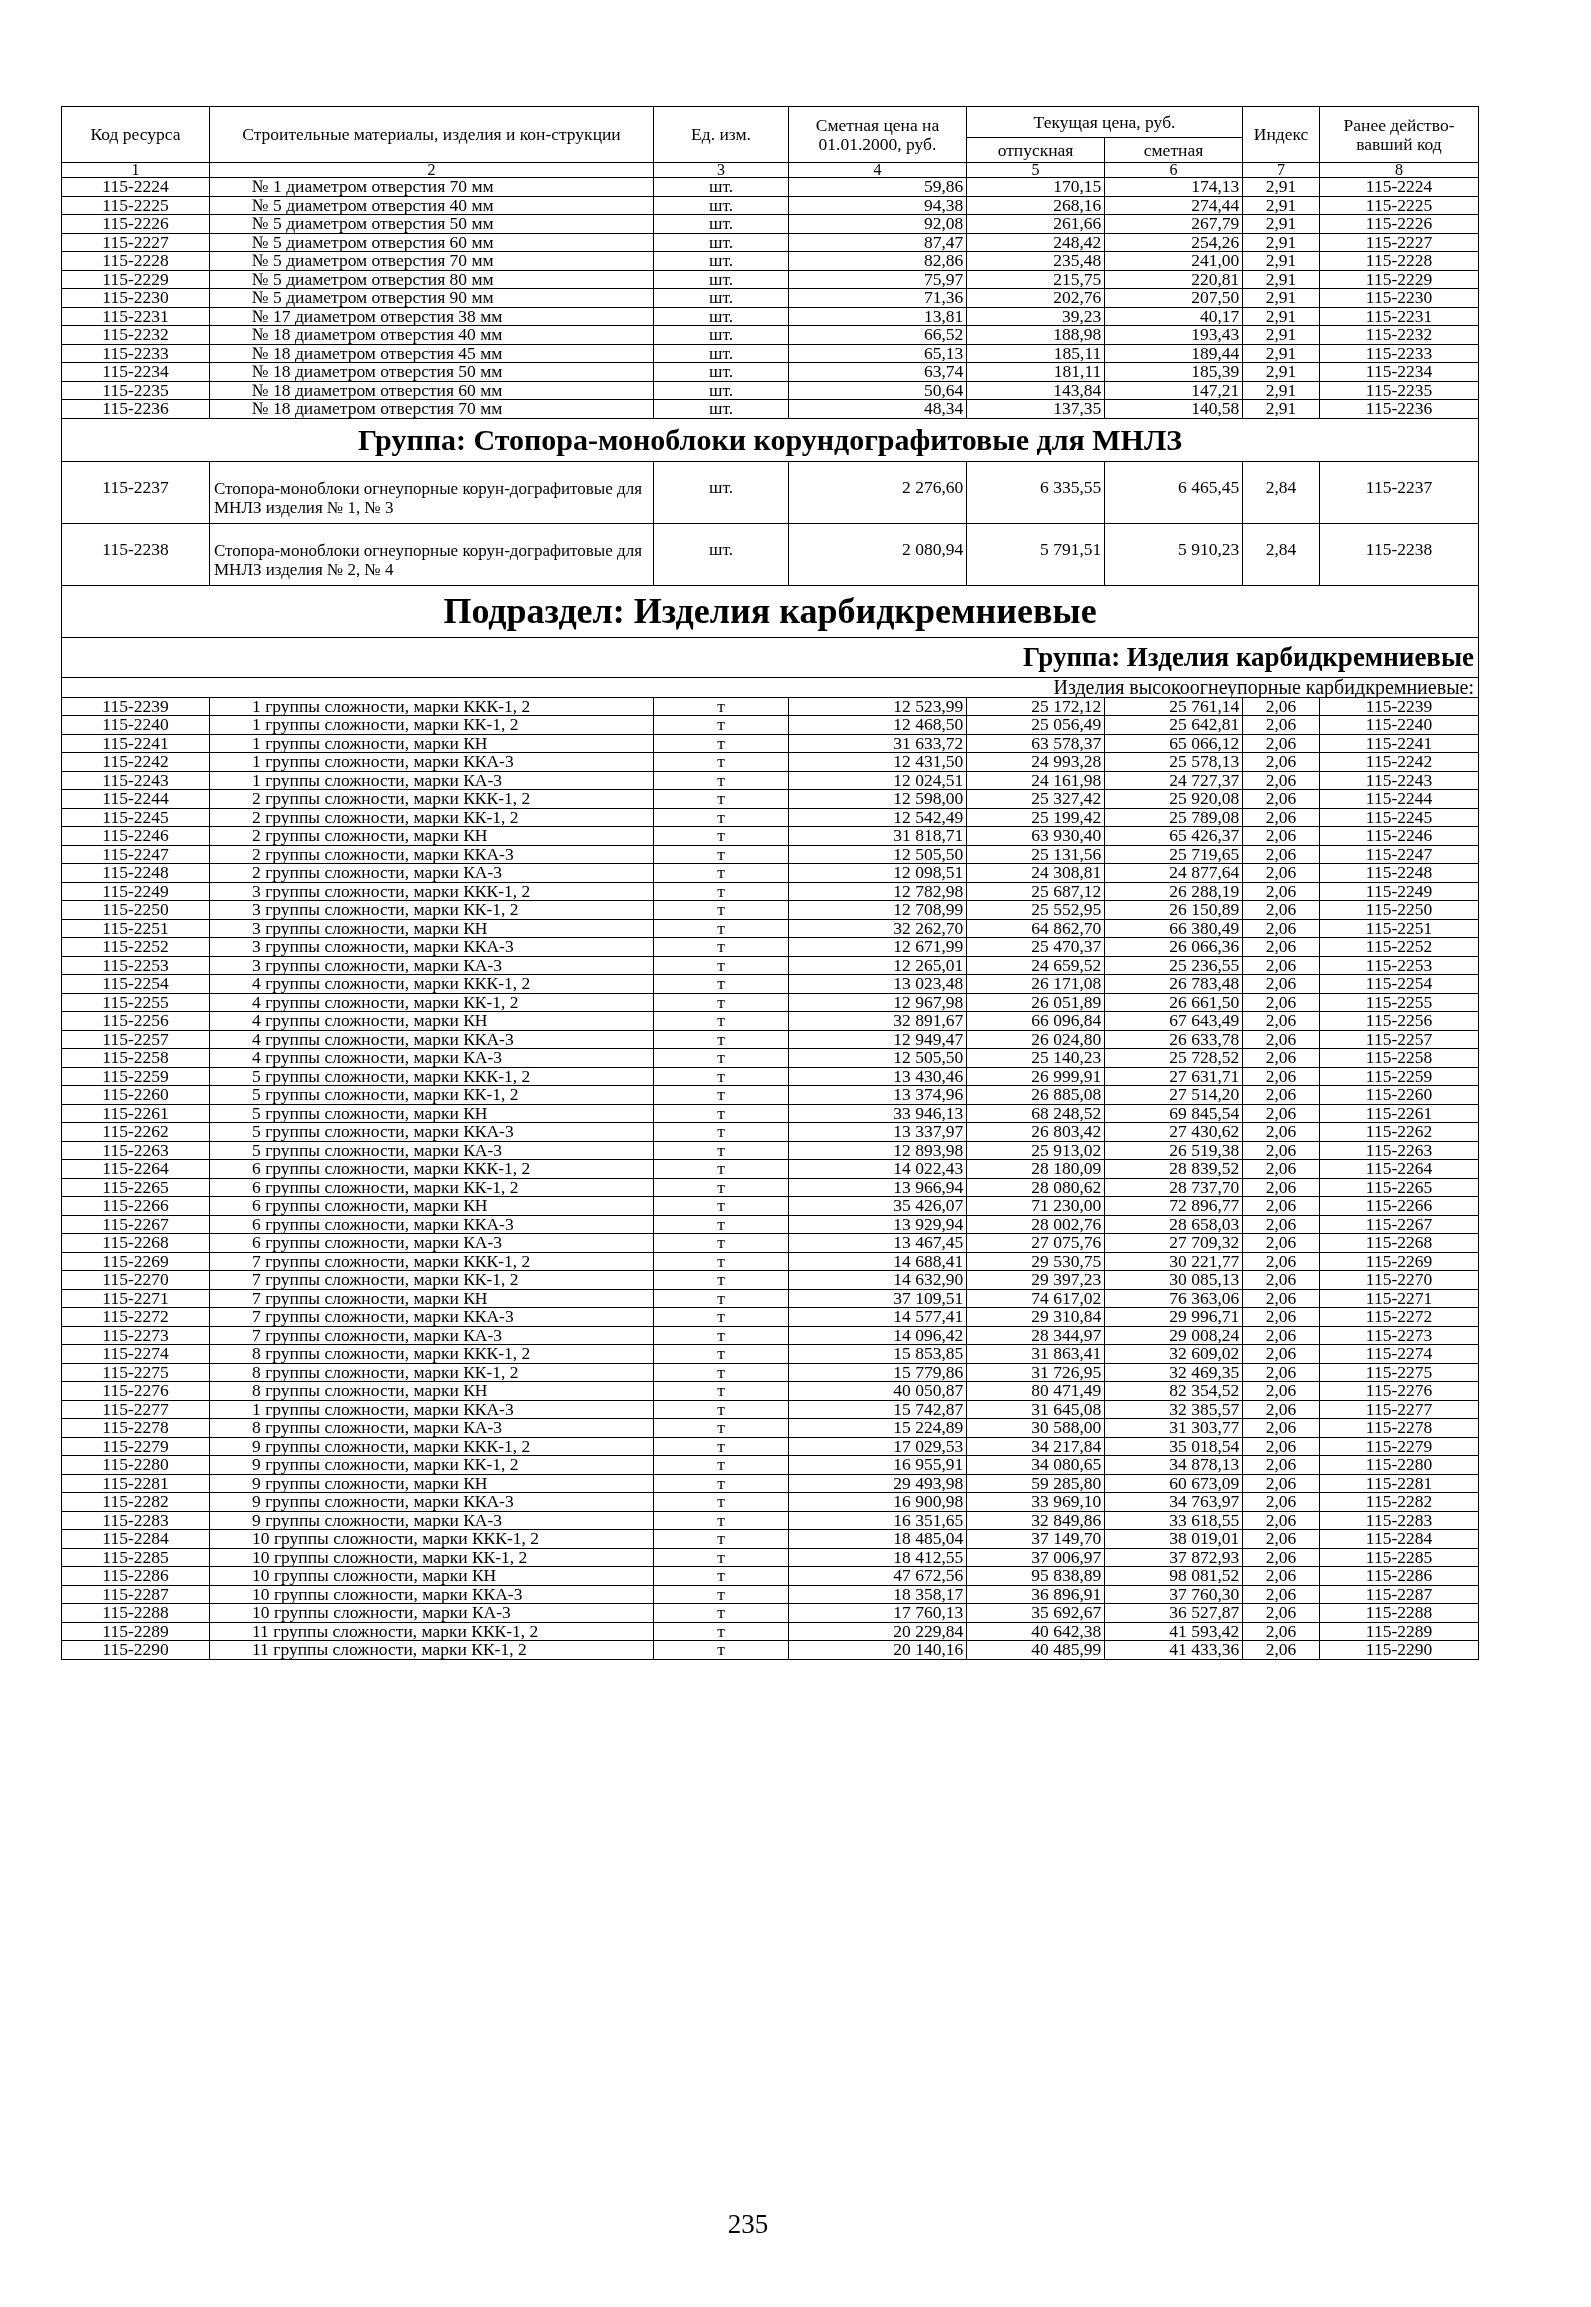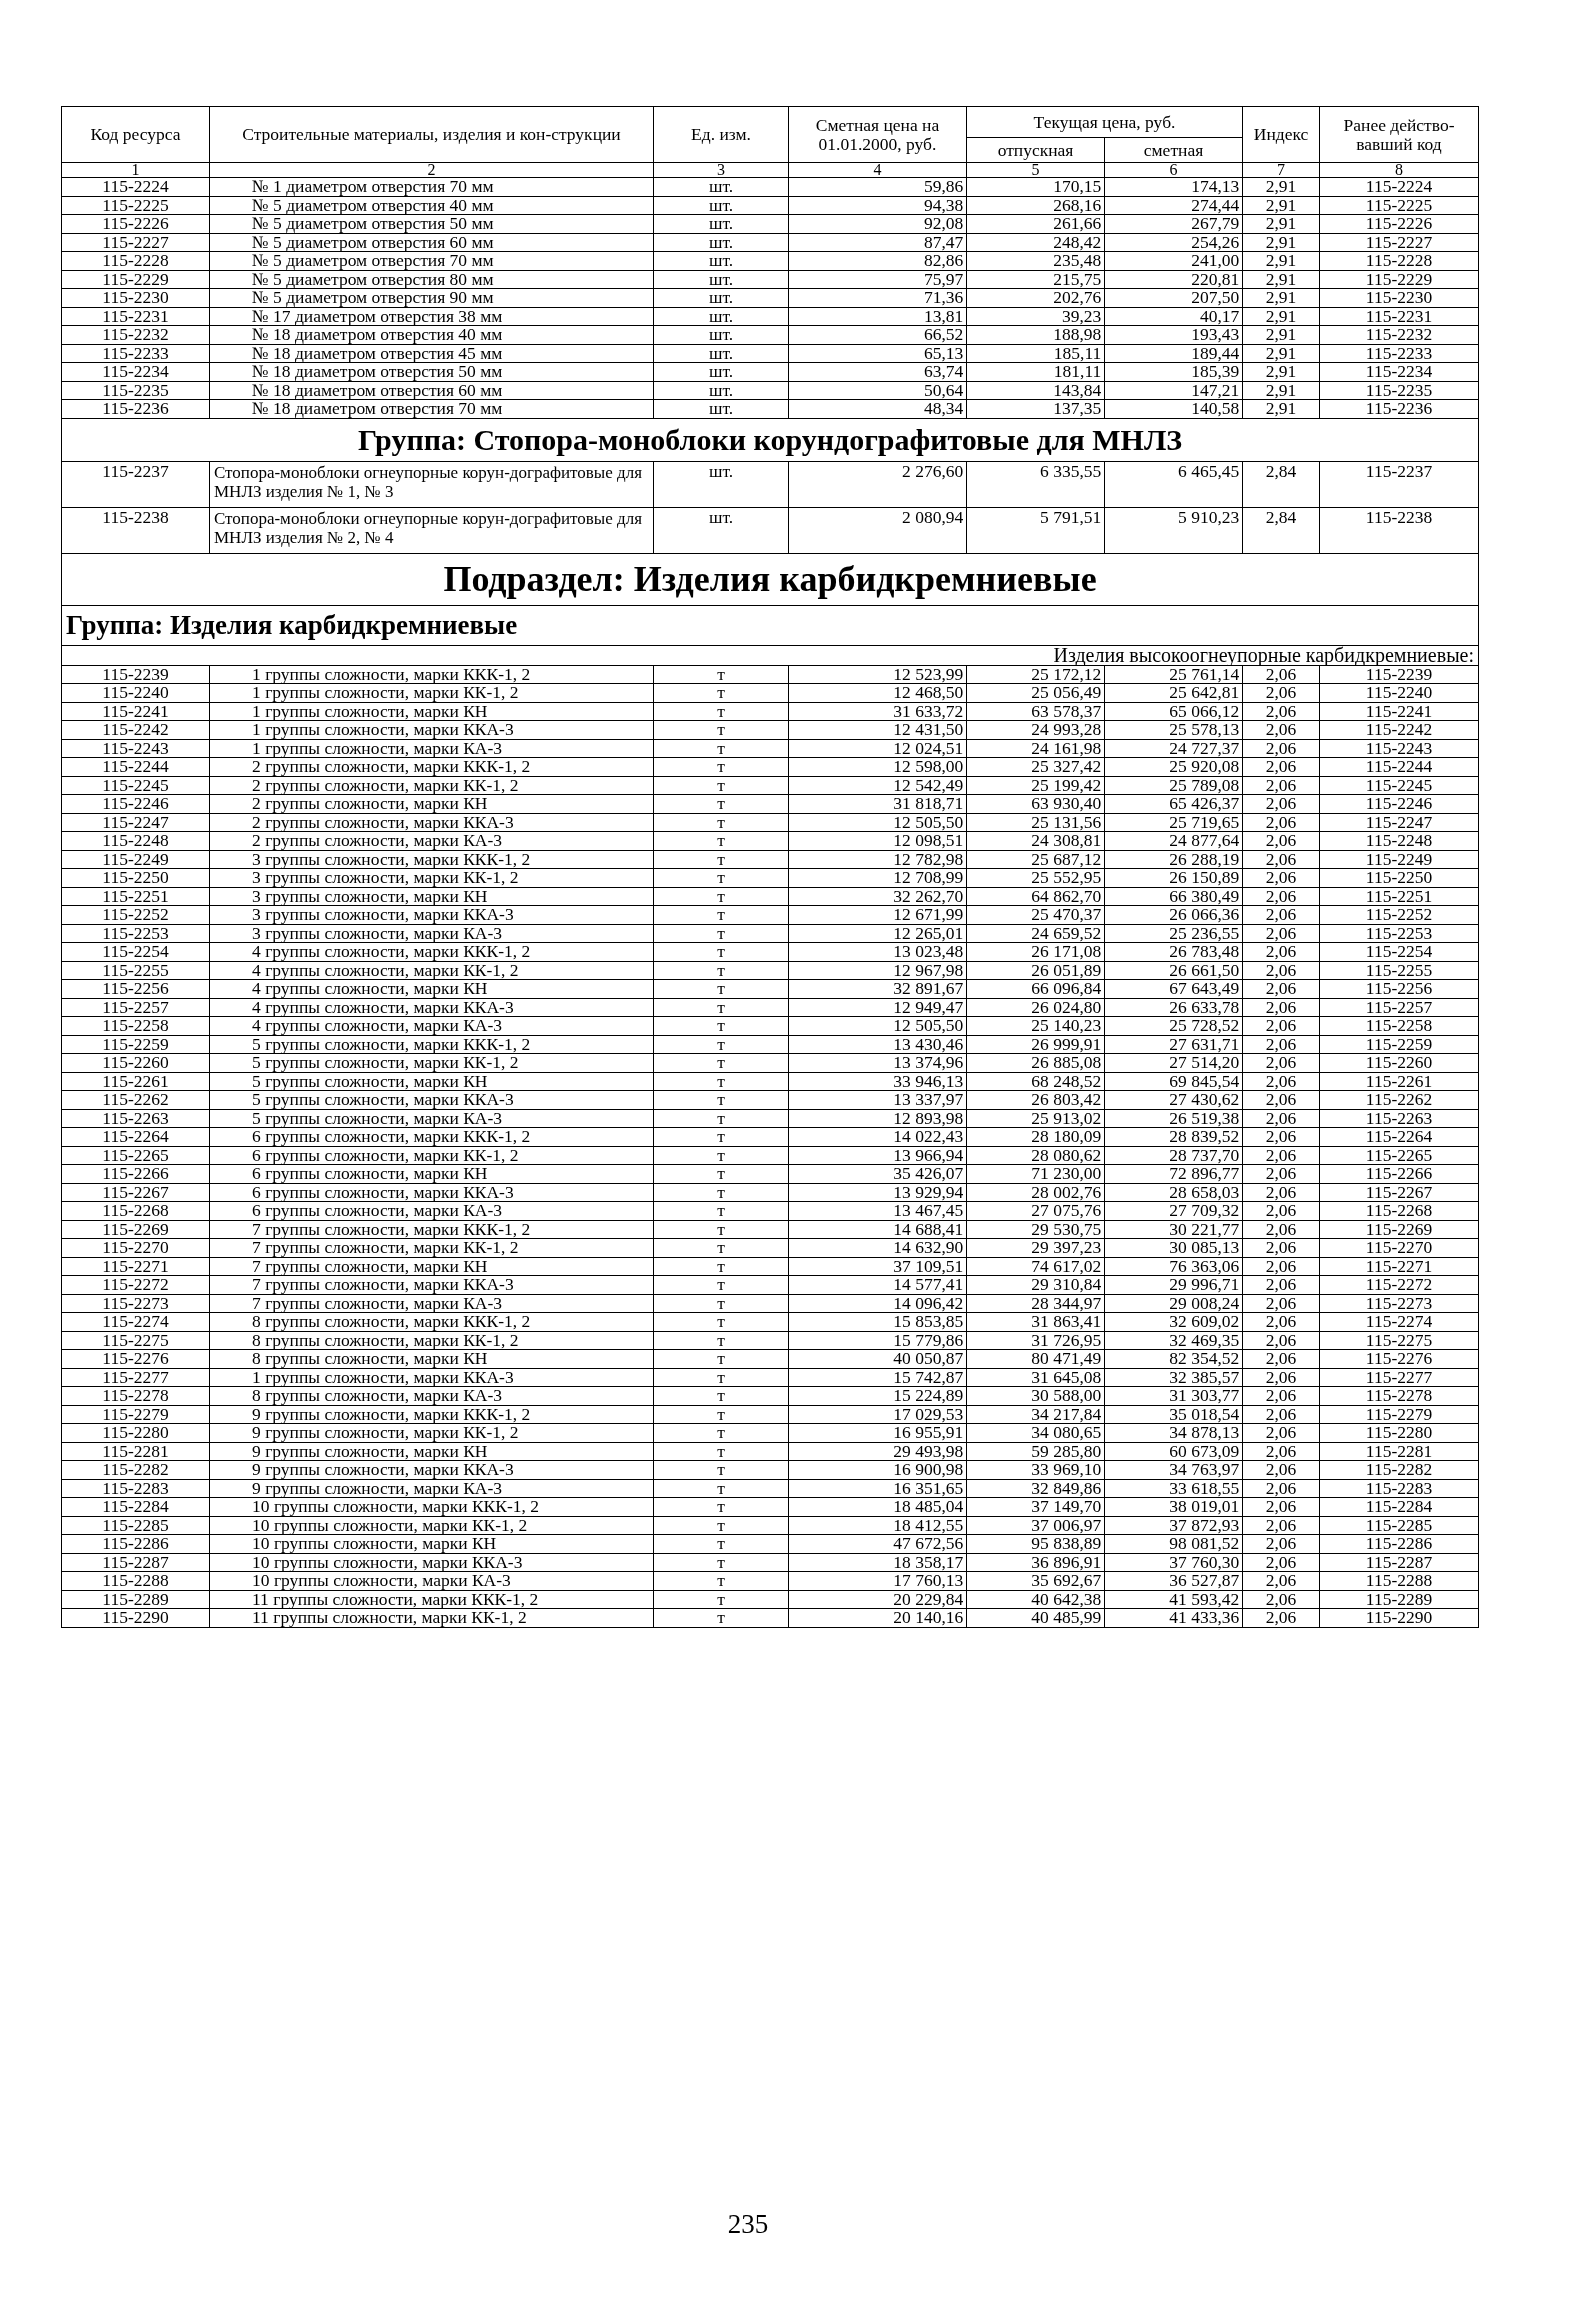--- a/index.html
+++ b/index.html
@@ -9,24 +9,24 @@
   td, th { border:1.3px solid #000; padding:0 4px; font-weight:normal; font-size:17.5px; line-height:17.5px; overflow:hidden; white-space:nowrap; }
   th { text-align:center; vertical-align:middle; line-height:19px; white-space:normal; }
   tr.hdr1 th { height:30px; }
   tr.hdr2 th { height:24px; }
   tr.idx td { height:14px; text-align:center; font-size:16px; line-height:14px; }
   tr.row td { height:17.5px; }
   td.c { text-align:center; }
   td.r { text-align:right; padding-right:2.7px; }
   td.desc { text-align:left; padding-left:42px; }
   td.desc2 { text-align:left; white-space:normal; line-height:19px; font-size:17px; vertical-align:top; }
-  tr.row2 td { height:44px; vertical-align:top; padding-top:1px; }
+  tr.row2 td { height:44px; vertical-align:top; padding-top:17px; }
   tr.group td { height:42px; text-align:center; font-weight:bold; font-size:30px; line-height:30px; }
   tr.subsection td { height:51px; text-align:center; font-weight:bold; font-size:36px; line-height:34px; }
-  tr.group2 td { height:39px; text-align:left; font-weight:bold; font-size:27px; line-height:27px; }
+  tr.group2 td { height:39px; text-align:right; font-weight:bold; font-size:27px; line-height:27px; }
   tr.subhead td { height:19px; text-align:right; padding-left:155px; font-size:20px; line-height:19px; }
   #page-num { position:absolute; left:0; width:1496px; top:2209px; text-align:center; font-size:27px; }
 </style>
 </head>
 <body>
 
 <div id="doc">
   <table>
     <colgroup>
       <col style="width:148px">

